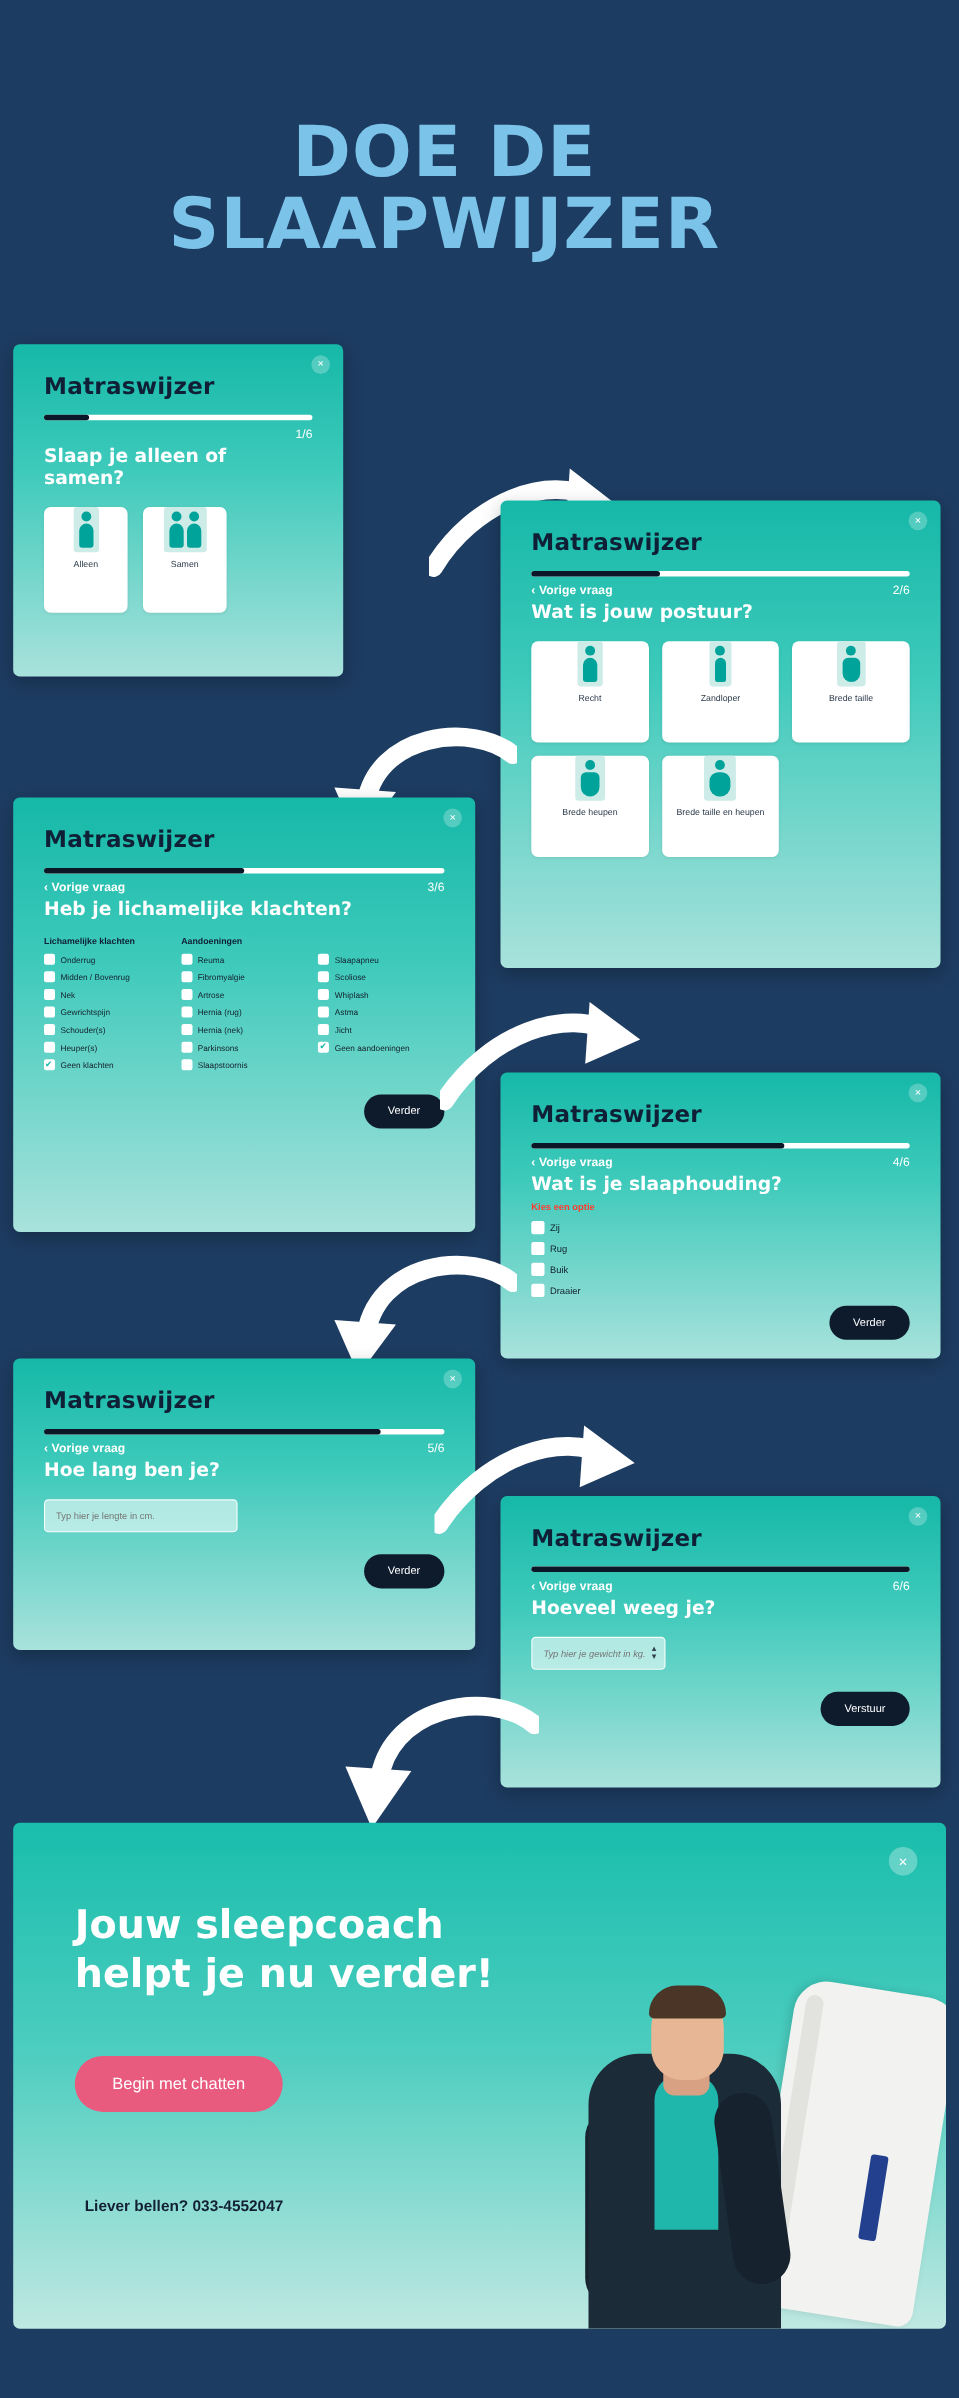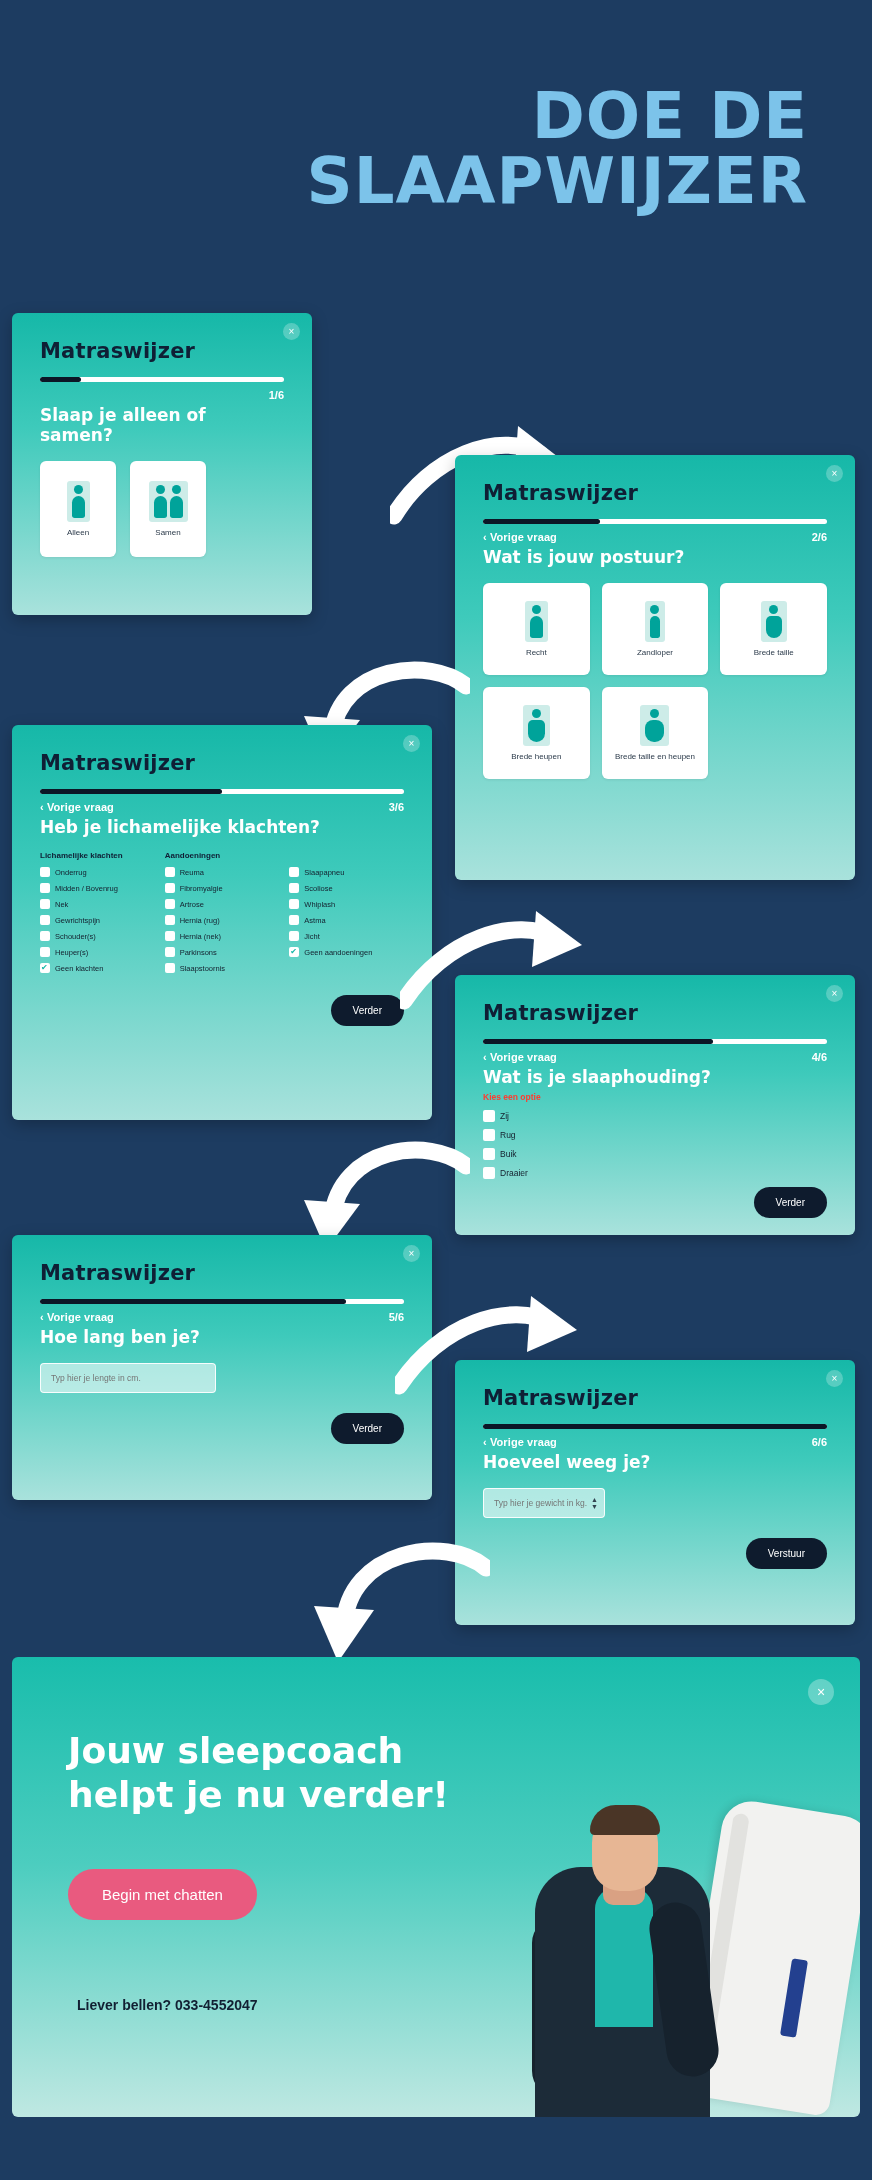--- a/index.html
+++ b/index.html
@@ -7,22 +7,22 @@
     width: 872px;
     height: 2180px;
     background: #1d3c61;
     font-family: "Liberation Sans", sans-serif;
     overflow: hidden;
   }
   .page { position: relative; width: 872px; height: 2180px; background: #1d3c61; }
 
   
   .hero {
-    position: absolute; left: 0; top: 84px; width: 808px;
-    text-align: right; line-height: 1.02;
+    position: absolute; left: 0; top: 107px; width: 808px;
+    text-align: center; line-height: 1.02;
   }
   .hero-line {
     font-size: 64px; font-weight: 700; letter-spacing: 1px;
     color: #7cc3ea; text-transform: uppercase;
     font-family: "DejaVu Sans", sans-serif;
   }
 
   
   .card {
     position: absolute;
@@ -44,40 +44,40 @@
     position: absolute; left: 0; top: 0; height: 5px;
     background: #0b1626; border-radius: 3px;
   }
   .progress-meta {
     display: flex; justify-content: space-between; align-items: center;
     margin-top: 6px; height: 14px;
   }
   .back-link {
     color: #ffffff; font-size: 11px; font-weight: 600; letter-spacing: .1px;
   }
-  .step-count { color: #ffffff; font-size: 11px; font-weight: 700; margin-left: auto; }
+  .step-count { color: #ffffff; font-size: 11px; font-weight: 400; margin-left: auto; }
   .question {
     color: #ffffff; font-size: 17px; font-weight: 700; margin-top: 3px;
     font-family: "DejaVu Sans", sans-serif;
   }
   .hint { color: #ff3b2f; font-size: 8.5px; font-weight: 700; margin-top: 5px; }
   .close-btn {
     position: absolute; top: 10px; right: 12px;
     width: 17px; height: 17px; border-radius: 50%;
     background: rgba(255,255,255,.25);
     color: #ffffff; font-size: 10px; line-height: 17px; text-align: center;
     cursor: pointer;
   }
 
   
   .tiles { display: flex; gap: 14px; margin-top: 16px; flex-wrap: wrap; }
   .tile {
     background: #ffffff; border-radius: 6px;
     width: 76px; height: 96px;
-    display: flex; flex-direction: column; align-items: center; justify-content: center;
+    display: flex; flex-direction: column; align-items: center; justify-content: flex-start;
     gap: 6px; cursor: pointer;
     box-shadow: 0 1px 3px rgba(0,0,0,.08);
   }
   .tile-label { font-size: 8px; color: #2b3a4a; text-align: center; padding: 0 4px; line-height: 1.25; }
   .person-box {
     background: #cdece8; border-radius: 3px; padding: 4px 5px;
     display: flex; gap: 3px; align-items: flex-end;
   }
   .person { display: flex; flex-direction: column; align-items: center; }
   .p-head { width: 9px; height: 9px; border-radius: 50%; background: #00a39a; }
@@ -122,21 +122,21 @@
     font-family: "Liberation Sans", sans-serif;
   }
   .btn-row { display: flex; justify-content: flex-end; margin-top: 16px; }
   .text-input {
     background: rgba(255,255,255,.55); border: 1px solid rgba(255,255,255,.9);
     border-radius: 4px; padding: 9px 10px; width: 176px;
     font-size: 8.5px; color: #42525f;
     font-family: "Liberation Sans", sans-serif;
   }
   .input-spin { position: relative; width: 122px; }
-  .input-spin .text-input { width: 122px; }
+  .input-spin .text-input { width: 122px; font-style: italic; }
   .spinner {
     position: absolute; right: 7px; top: 50%; transform: translateY(-50%);
     font-size: 7px; color: #32424f; line-height: 7px;
   }
 
   
   .arrow { position: absolute; pointer-events: none; }
 
   
   .coach {

